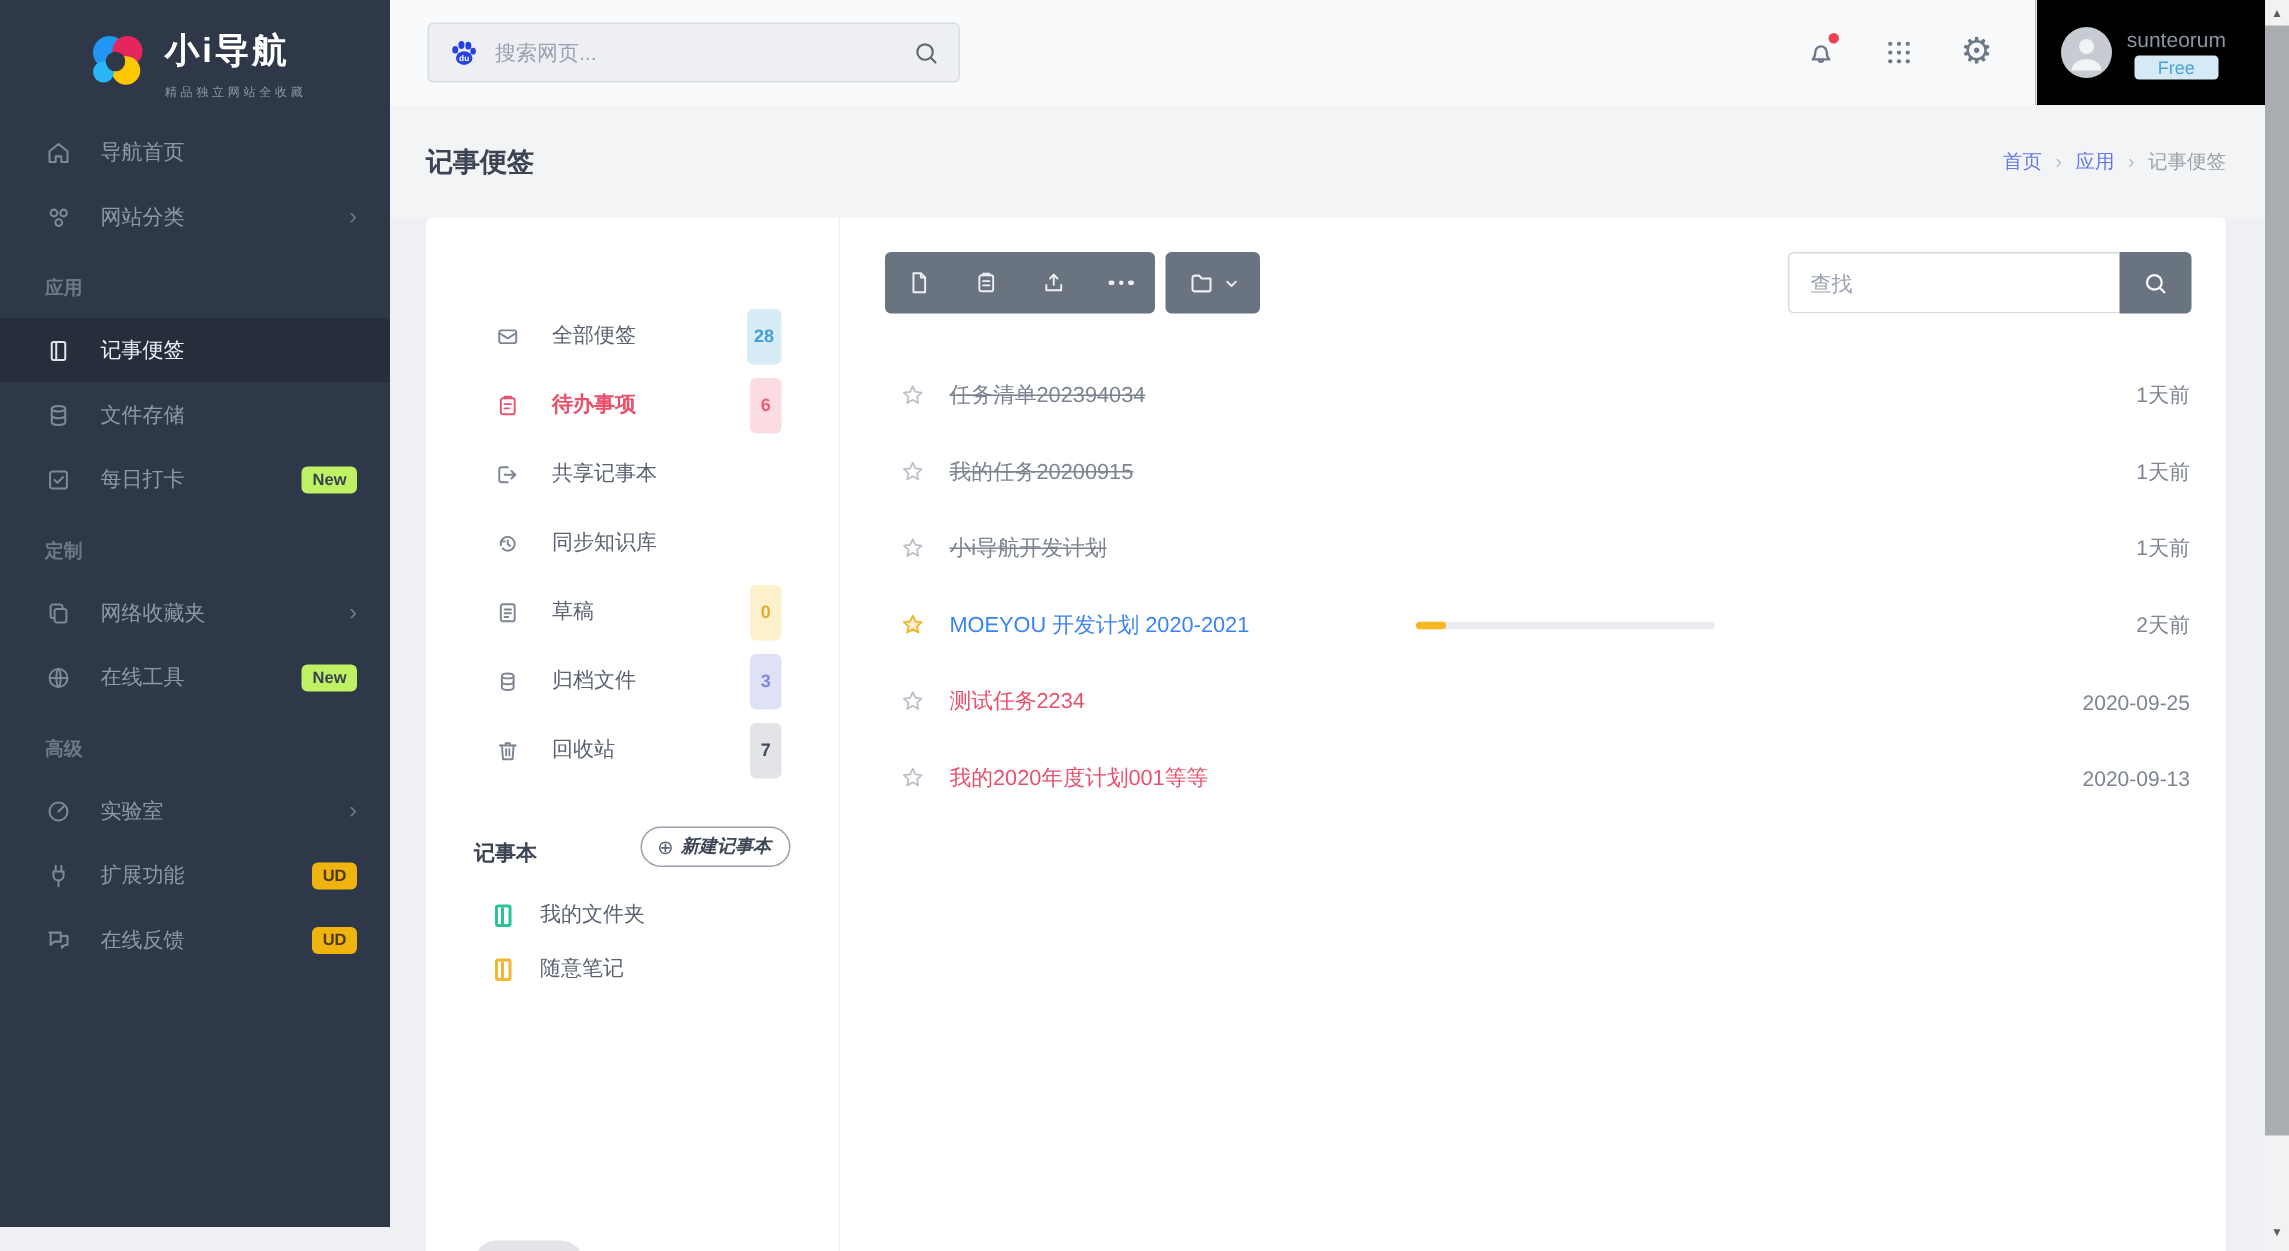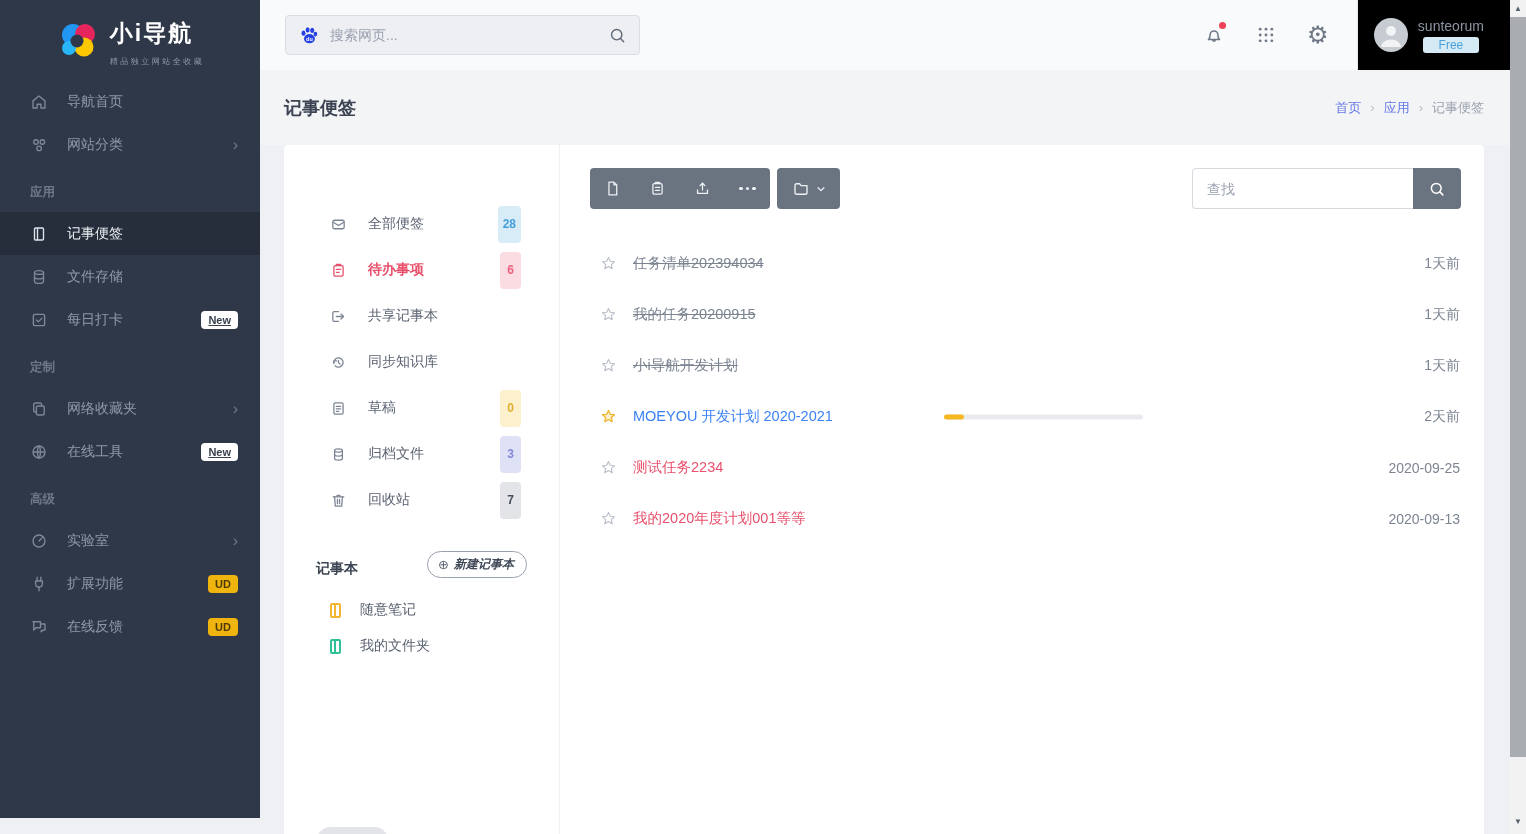--- a/index.html
+++ b/index.html
@@ -14,21 +14,21 @@
   .brand-title { font-size:23px; font-weight:bold; letter-spacing:2px; }
   .brand-sub { font-size:8px; color:#8d97a8; letter-spacing:2.5px; margin-top:7px; }
   .nav { margin-top:4px; }
   .nav-item { height:43px; display:flex; align-items:center; padding:0 22px 0 30px; color:#8f98a9; font-size:14px; cursor:pointer; }
   .nav-item .nicon { width:18px; height:18px; flex:none; color:#7e8899; display:flex; align-items:center; justify-content:center; }
   .nav-item .nlabel { margin-left:19px; }
   .nav-item.active { background:#262e3c; color:#eef1f5; }
   .nav-item.active .nicon { color:#dfe4ea; }
   .nav-chevron { margin-left:auto; color:#6d7888; font-size:16px; line-height:1; }
   .nav-badge { margin-left:auto; font-size:11px; font-weight:bold; border-radius:4px; padding:3px 7px; }
-  .nav-badge.new { background:#ffffff; color:#39414f;text-decoration:underline; }
+  .nav-badge.new { background:#bef264; color:#39414f; }
   .nav-badge.ud { background:#f0b40f; color:#4d3a05; }
   .nav-section { height:40px; display:flex; align-items:center; padding-left:30px; color:#6e7889; font-size:12.5px; font-weight:bold; margin-top:6px; }
 
   
   .main { flex:1; display:flex; flex-direction:column; background:#eef0f3; }
 
   .topbar { height:70px; background:#f9fafb; display:flex; align-items:center; flex:none; }
   .websearch { margin-left:25px; width:355px; height:40px; background:#edeff3; border:1px solid #d9dde3; border-radius:4px; display:flex; align-items:center; padding:0 12px; }
   .websearch input { flex:1; border:none; outline:none; background:transparent; font-size:14px; color:#4a5260; margin-left:10px; font-family:inherit; }
   .websearch input::placeholder { color:#9aa2b0; }
@@ -388,26 +388,26 @@
           <div class="nb-header">
             <span class="nb-title">记事本</span>
             <button class="nb-new-btn">
               <span class="nb-plus">⊕</span>
               <span>新建记事本</span>
             </button>
           </div>
 
           <div class="nb-list">
             <div class="nb-item">
+              <span class="nb-icon" style="color:#2cc197"></span>
+              <span class="nblabel">我的文件夹</span>
+            </div>
+            <div class="nb-item">
               <span class="nb-icon" style="color:#f2b632"></span>
               <span class="nblabel">随意笔记</span>
-            </div>
-            <div class="nb-item">
-              <span class="nb-icon" style="color:#2cc197"></span>
-              <span class="nblabel">我的文件夹</span>
             </div>
           </div>
 
           <span class="plan-pill">FREE</span>
         </div>
 
         <div class="card-main">
           <div class="toolbar-row">
             <div class="tool-group">
               <button class="tool-btn">

